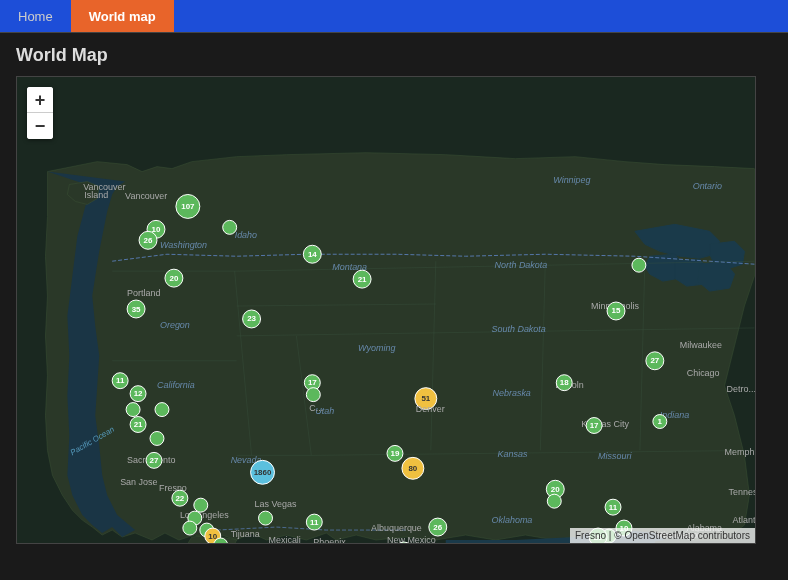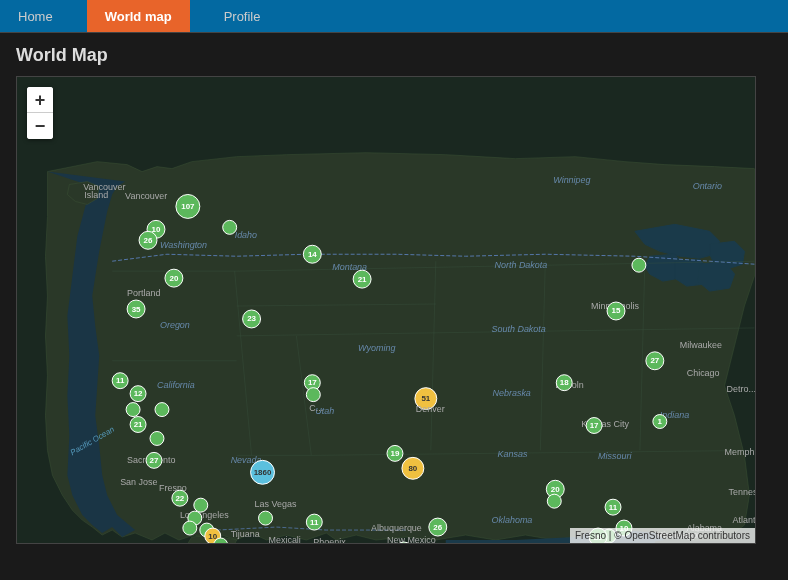--- a/index.html
+++ b/index.html
@@ -9,24 +9,23 @@
       color: #ccc;
       width: 788px;
       height: 580px;
       overflow: hidden;
     }
 
     
     .navbar {
       display: flex;
       align-items: center;
-      background: #0369a1;
+      background: #1d4ed8;
       height: 33px;
       border-bottom: 1px solid #444;
-      gap: 16px;
     }
     .nav-item {
       padding: 0 18px;
       height: 100%;
       display: flex;
       align-items: center;
       cursor: pointer;
       font-size: 13px;
       color: #ccc;
     }
@@ -122,21 +121,20 @@
     .place-label { fill: #aaa; font-size: 9px; font-family: Arial; }
     .state-label { fill: #6688aa; font-size: 9px; font-family: Arial; font-style: italic; }
     .water-label { fill: #5599bb; font-size: 8px; font-family: Arial; font-style: italic; }
   </style>
 </head>
 <body>
 
 <nav class="navbar">
   <div class="nav-item">Home</div>
   <div class="nav-item active">World map</div>
-  <div class="nav-item">Profile</div>
 </nav>
 
 <div class="page-content">
   <div class="page-title">World Map</div>
 
   <div class="map-container">
 
     <div class="map-bg"></div>
 
     <svg class="map-svg" viewBox="0 0 740 468" xmlns="http://www.w3.org/2000/svg">

